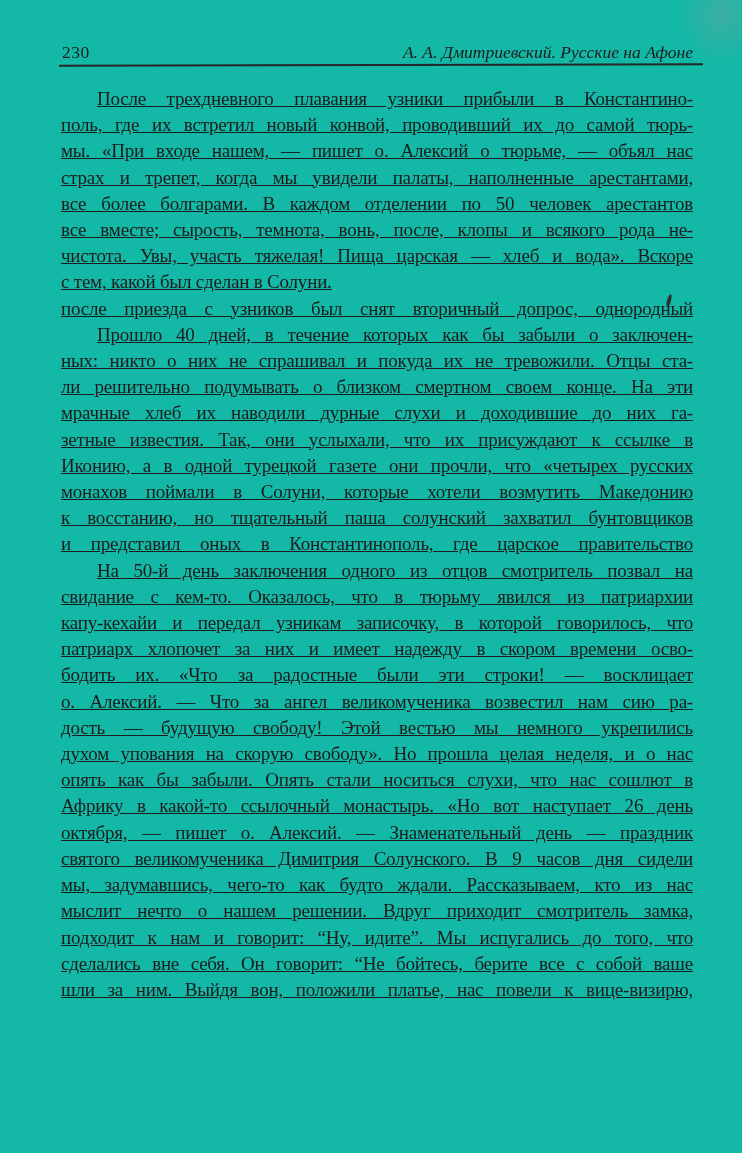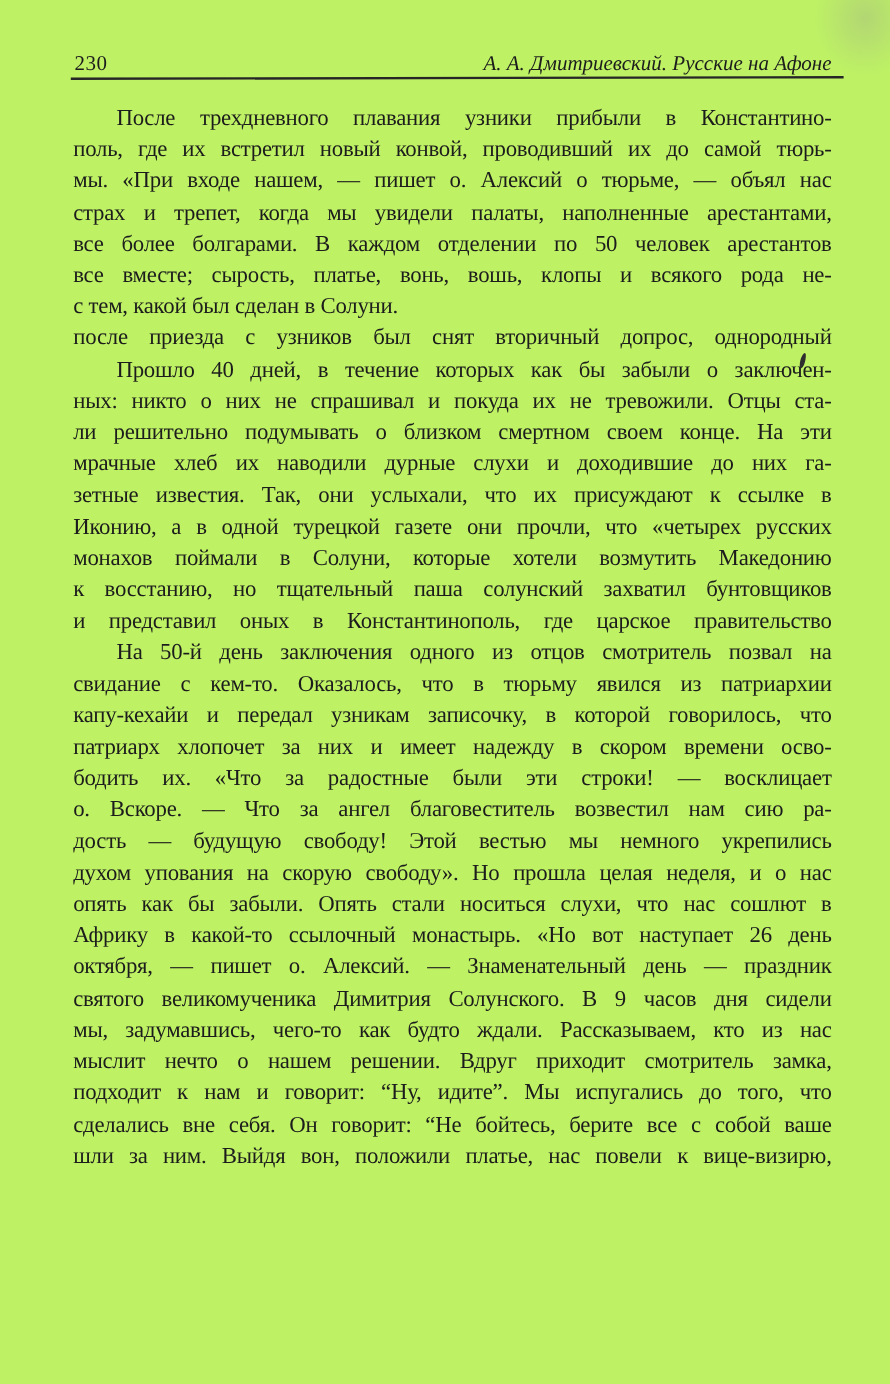--- a/index.html
+++ b/index.html
@@ -4,21 +4,21 @@
 <style>
   html, body {
     margin: 0;
     padding: 0;
     background: #ffffff;
   }
   .page {
     position: relative;
     width: 742px;
     height: 1153px;
-    background: #bef264;
+    background: #14b8a6;
     font-family: "Liberation Serif", "DejaVu Serif", serif;
     color: #1c1c1c;
     overflow: hidden;
   }
   .page-header {
     position: absolute;
     left: 60px;
     top: 41px;
     width: 633px;
     height: 22px;
@@ -53,20 +53,21 @@
     top: 86px;
     width: 632px;
     font-size: 19px;
     line-height: 26.2px;
     letter-spacing: -0.2px;
   }
   .paragraph { margin: 0; }
   .line {
     text-align: justify;
     text-align-last: justify;
+    text-decoration: underline;
     -moz-text-align-last: justify;
   }
   .line.first { text-indent: 36px; }
   .line.flush {
     text-align-last: left;
     -moz-text-align-last: left;
   }
   
   .ink-speck {
     position: absolute;
@@ -99,42 +100,43 @@
 
   <div class="header-rule"></div>
 
   <div class="page-body">
       <div class="paragraph">
         <div class="line first">После трехдневного плавания узники прибыли в Константино-</div>
         <div class="line">поль, где их встретил новый конвой, проводивший их до самой тюрь-</div>
         <div class="line">мы. «При входе нашем, — пишет о. Алексий о тюрьме, — объял нас</div>
         <div class="line">страх и трепет, когда мы увидели палаты, наполненные арестантами,</div>
         <div class="line">все более болгарами. В каждом отделении по 50 человек арестантов</div>
-        <div class="line">все вместе; сырость, платье, вонь, вошь, клопы и всякого рода не-</div>
+        <div class="line">все вместе; сырость, темнота, вонь, после, клопы и всякого рода не-</div>
+        <div class="line">чистота. Увы, участь тяжелая! Пища царская — хлеб и вода». Вскоре</div>
         <div class="line flush">с тем, какой был сделан в Солуни.</div>
         <div class="line">после приезда с узников был снят вторичный допрос, однородный</div>
       </div>
       <div class="paragraph">
         <div class="line first">Прошло 40 дней, в течение которых как бы забыли о заключен-</div>
         <div class="line">ных: никто о них не спрашивал и покуда их не тревожили. Отцы ста-</div>
         <div class="line">ли решительно подумывать о близком смертном своем конце. На эти</div>
         <div class="line">мрачные хлеб их наводили дурные слухи и доходившие до них га-</div>
         <div class="line">зетные известия. Так, они услыхали, что их присуждают к ссылке в</div>
         <div class="line">Иконию, а в одной турецкой газете они прочли, что «четырех русских</div>
         <div class="line">монахов поймали в Солуни, которые хотели возмутить Македонию</div>
         <div class="line">к восстанию, но тщательный паша солунский захватил бунтовщиков</div>
         <div class="line">и представил оных в Константинополь, где царское правительство</div>
       </div>
       <div class="paragraph">
         <div class="line first">На 50-й день заключения одного из отцов смотритель позвал на</div>
         <div class="line">свидание с кем-то. Оказалось, что в тюрьму явился из патриархии</div>
         <div class="line">капу-кехайи и передал узникам записочку, в которой говорилось, что</div>
         <div class="line">патриарх хлопочет за них и имеет надежду в скором времени осво-</div>
         <div class="line">бодить их. «Что за радостные были эти строки! — восклицает</div>
-        <div class="line">о. Вскоре. — Что за ангел благовеститель возвестил нам сию ра-</div>
+        <div class="line">о. Алексий. — Что за ангел великомученика возвестил нам сию ра-</div>
         <div class="line">дость — будущую свободу! Этой вестью мы немного укрепились</div>
         <div class="line">духом упования на скорую свободу». Но прошла целая неделя, и о нас</div>
         <div class="line">опять как бы забыли. Опять стали носиться слухи, что нас сошлют в</div>
         <div class="line">Африку в какой-то ссылочный монастырь. «Но вот наступает 26 день</div>
         <div class="line">октября, — пишет о. Алексий. — Знаменательный день — праздник</div>
         <div class="line">святого великомученика Димитрия Солунского. В 9 часов дня сидели</div>
         <div class="line">мы, задумавшись, чего-то как будто ждали. Рассказываем, кто из нас</div>
         <div class="line">мыслит нечто о нашем решении. Вдруг приходит смотритель замка,</div>
         <div class="line">подходит к нам и говорит: “Ну, идите”. Мы испугались до того, что</div>
         <div class="line">сделались вне себя. Он говорит: “Не бойтесь, берите все с собой ваше</div>

